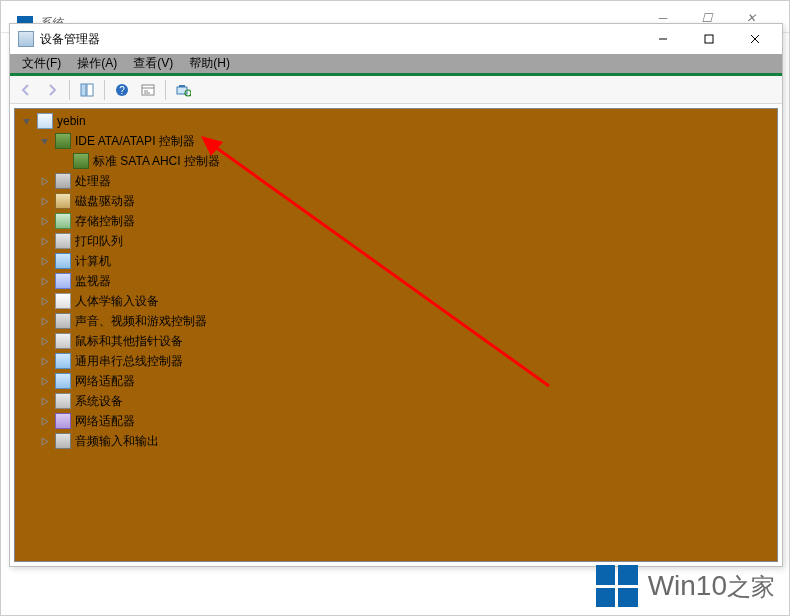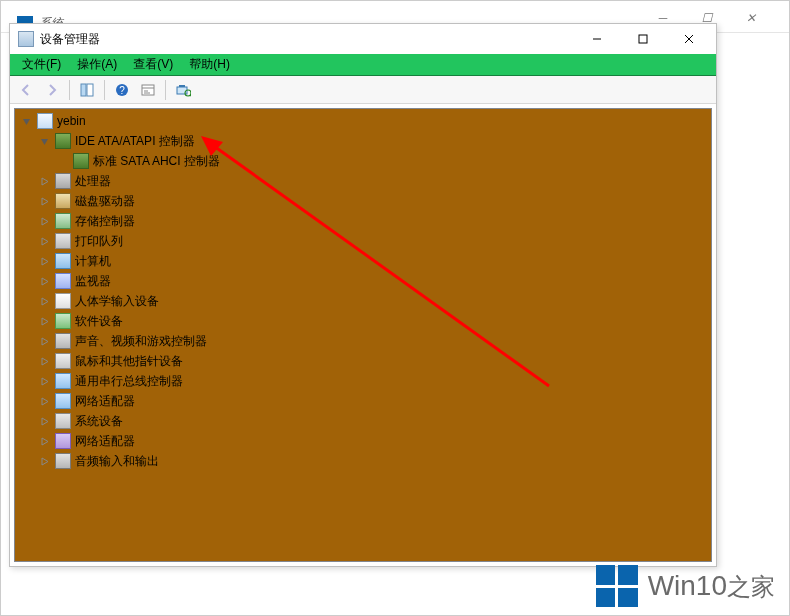--- a/index.html
+++ b/index.html
@@ -34,21 +34,21 @@
   .outer-window .outer-icon::after{
     content:""; position:absolute; right:2px; bottom:2px;
     width:6px;height:6px;background:#fff;
   }
   .outer-title { color:#555; font-size:12px; }
   .outer-ctrls { margin-left:auto; display:flex; }
   .outer-ctrls .c { width:44px; height:28px; display:flex;align-items:center;justify-content:center;color:#777;}
   
   .dm-window {
     position: absolute;
-    left: 8px; top: 22px; width: 708px; height: 544px;
+    left: 8px; top: 22px; width: 774px; height: 544px;
     background:#fff;
     border:1px solid #bfbfbf;
     box-shadow: 2px 2px 6px rgba(0,0,0,.15);
     display:flex; flex-direction:column;text-align:center;
   }
   .dm-titlebar {
     height: 30px;
     display:flex; align-items:center;
     padding: 0 4px 0 8px;
     background:#fff;
@@ -63,22 +63,22 @@
   .win-ctrls { margin-left:auto; display:flex; }
   .win-ctrls .btn {
     width:46px; height:28px;
     display:flex;align-items:center;justify-content:center;
     color:#000; font-size:13px;
   }
   .win-ctrls .btn svg{width:10px;height:10px;}
   
   .menubar {
     height:22px; display:flex; align-items:center;
-    padding:0 4px; background:#22c55e;
-    border-bottom:1px solid #15803d;
+    padding:0 4px; background:#a3a3a3;
+    border-bottom:3px solid #15803d;
   }
   .menu-item { padding:2px 8px; font-size:12px; color:#000;}
   
   .toolbar {
     height:28px; display:flex; align-items:center;
     padding:0 4px; gap:2px;
     background:#f7f7f7;
     border-bottom:1px solid #d8d8d8;
   }
   .tool-btn {
@@ -332,29 +332,20 @@
           </span>
         <span class="icon hid-icon"></span>
         <span class="label">人体学输入设备</span>
       </div>
       <div class="node" style="padding-left:22px">
         <span class="twisty">
             <svg viewBox="0 0 9 9">
               <path d="M2 1 L8 4.5 L2 8 Z" fill="none" stroke="#888"></path>
             </svg>
           </span>
-        <span class="icon sw-icon"></span>
-        <span class="label">软件设备</span>
-      </div>
-      <div class="node" style="padding-left:22px">
-        <span class="twisty">
-            <svg viewBox="0 0 9 9">
-              <path d="M2 1 L8 4.5 L2 8 Z" fill="none" stroke="#888"></path>
-            </svg>
-          </span>
         <span class="icon snd-icon"></span>
         <span class="label">声音、视频和游戏控制器</span>
       </div>
       <div class="node" style="padding-left:22px">
         <span class="twisty">
             <svg viewBox="0 0 9 9">
               <path d="M2 1 L8 4.5 L2 8 Z" fill="none" stroke="#888"></path>
             </svg>
           </span>
         <span class="icon mouse-icon"></span>

